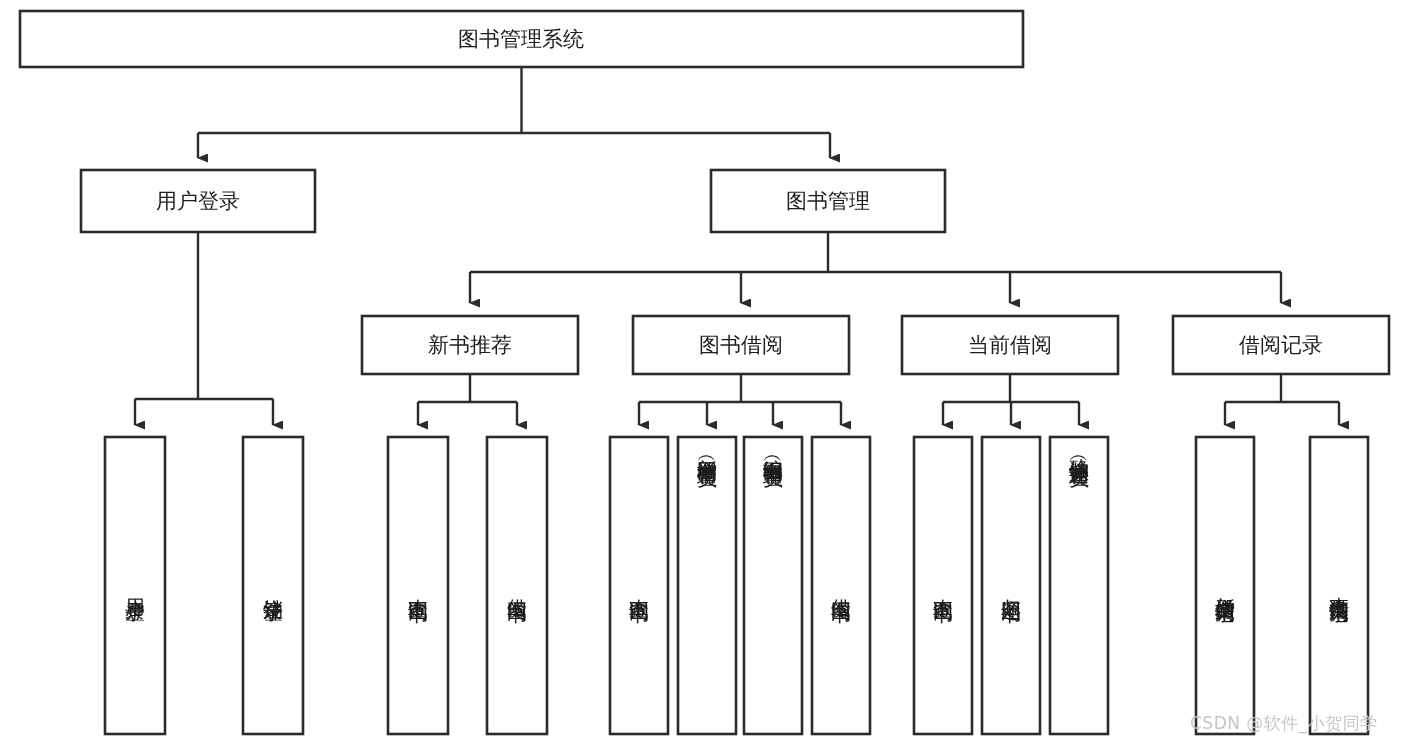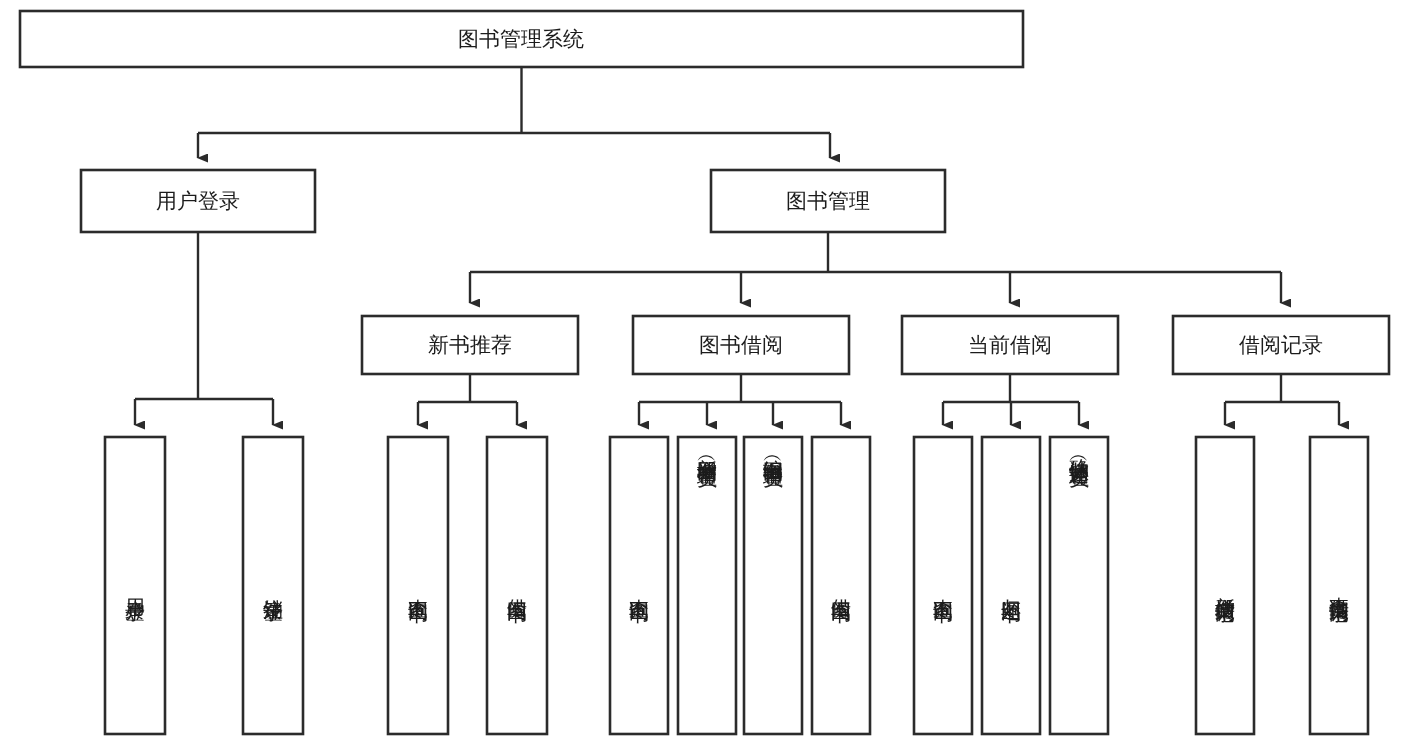--- a/index.html
+++ b/index.html
@@ -192,14 +192,15 @@
   <div class="vlabel-wrap" style="left:1050px;top:437px;width:58px;height:297px;align-items:flex-start;">
     <span class="vlabel" style="margin-top:6px;">确认归还（管理员）</span>
   </div>
   <div class="vlabel-wrap" style="left:1196px;top:437px;width:58px;height:297px;">
     <span class="vlabel">新增借阅记录</span>
   </div>
   <div class="vlabel-wrap" style="left:1310px;top:437px;width:58px;height:297px;">
     <span class="vlabel">查询借阅记录</span>
   </div>
 
+  <div id="watermark">CSDN @软件_小贺同学</div>
 
 </div>
 
 </body></html>

